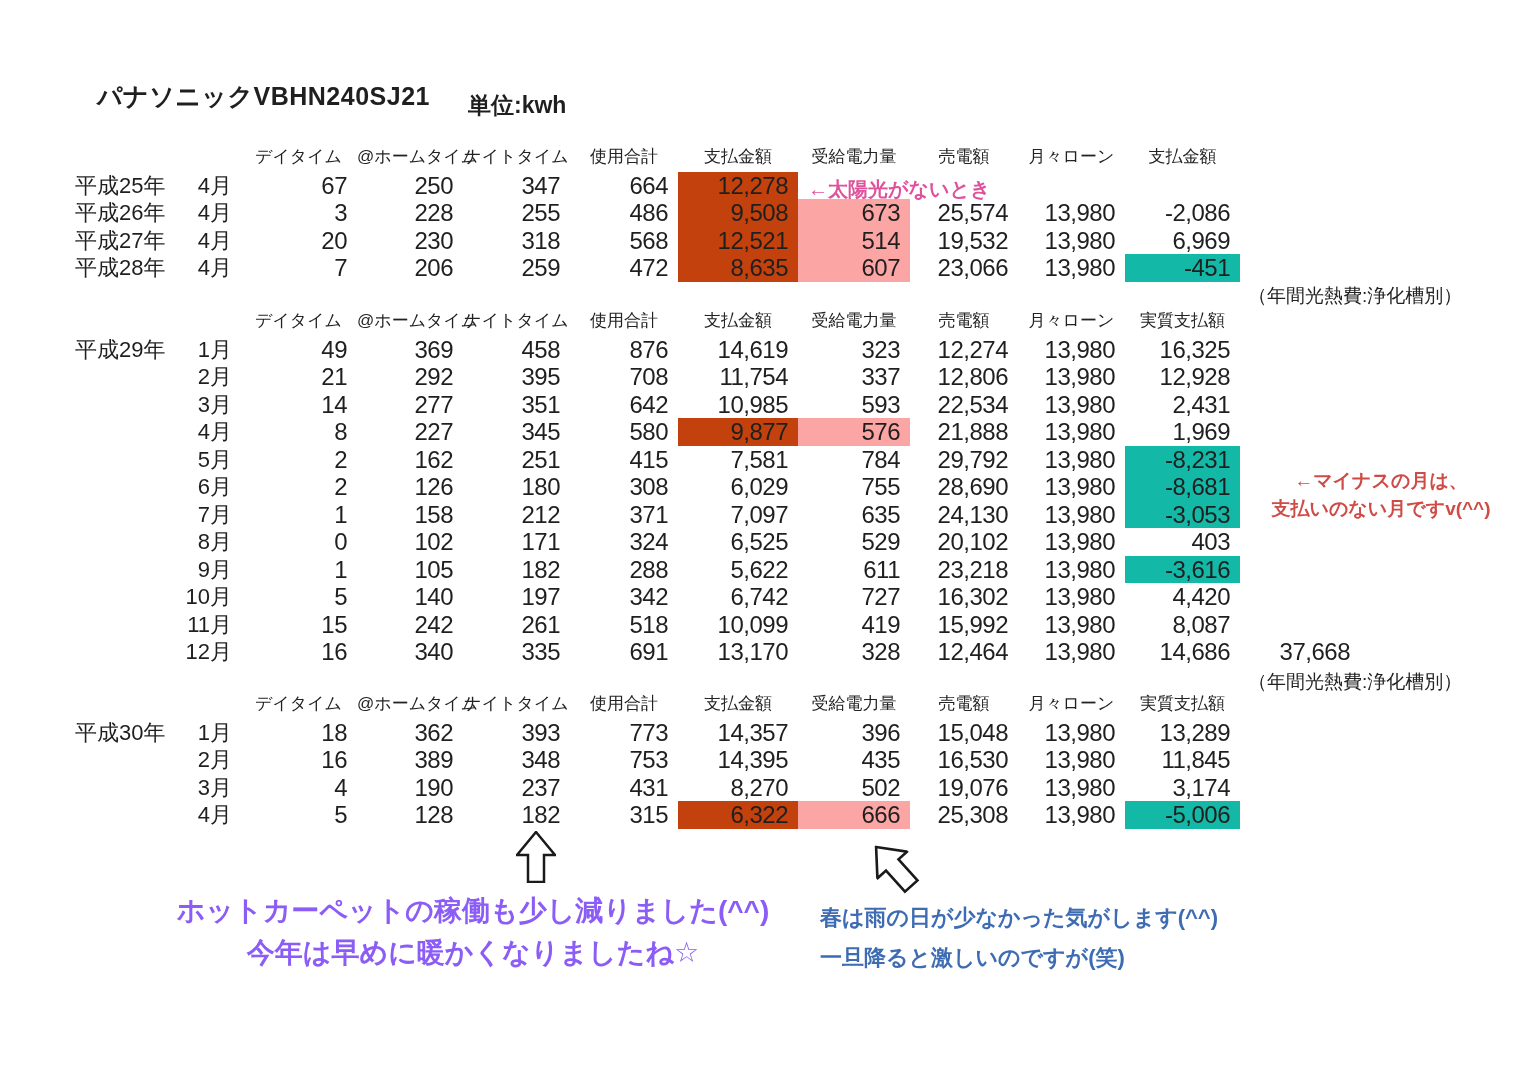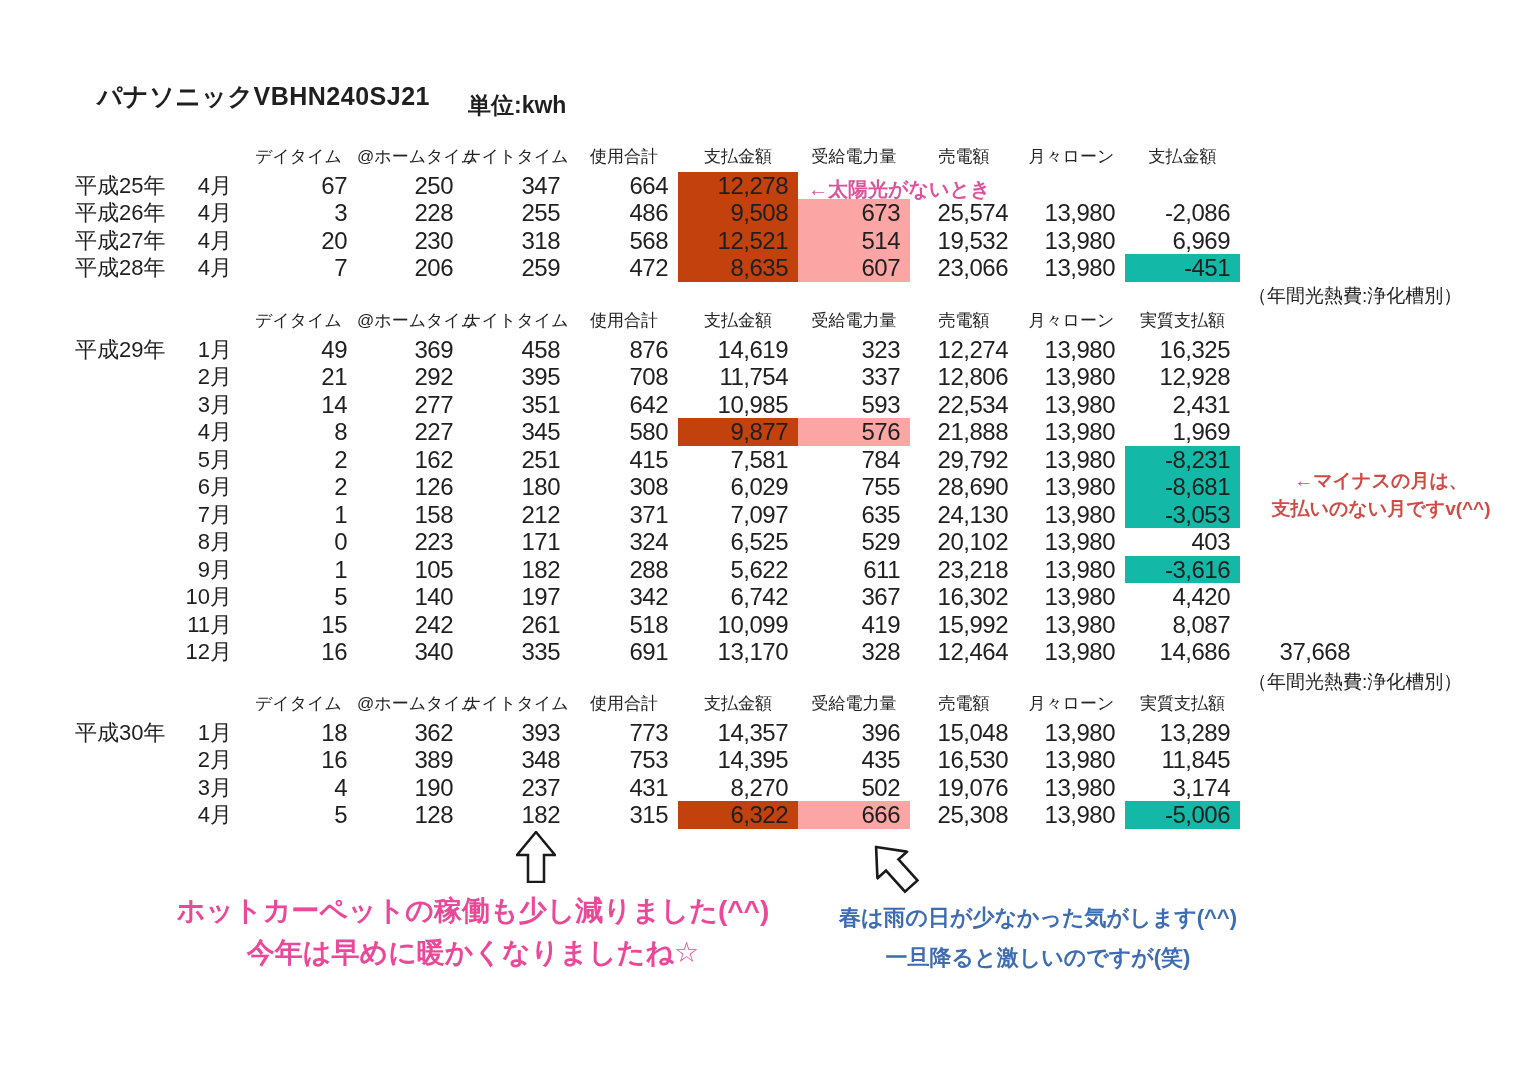--- a/index.html
+++ b/index.html
@@ -30,22 +30,22 @@
   .hl-orange{background:#14b8a6;}
 
   .pink-note{left:808px;top:176px;font-size:20px;font-weight:bold;color:#e0519c;white-space:nowrap;}
   .footnote{font-size:19px;color:#222;white-space:nowrap;left:1248px;}
   #fn1{top:283px;}
   #fn2{top:669px;}
 
   .minus-note{left:1256px;top:467px;width:250px;text-align:center;
     font-size:19px;line-height:28px;font-weight:bold;color:#cf4b45;white-space:nowrap;}
   .red-note{left:158px;top:890px;width:630px;text-align:center;
-    font-size:28px;line-height:42px;font-weight:bold;color:#ec4899;white-space:nowrap;}
-  .blue-note{left:820px;top:898px;width:436px;text-align:center;
+    font-size:28px;line-height:42px;font-weight:bold;color:#8b5cf6;white-space:nowrap;}
+  .blue-note{left:820px;top:898px;width:436px;
     font-size:22px;line-height:40px;font-weight:bold;color:#3e6cb3;white-space:nowrap;}
 
   .arrow-up{left:516px;top:831px;}
   .arrow-diag{left:874px;top:838px;transform:rotate(-42deg);}
 </style>
 </head>
 <body>
 
 <div class="abs title">パナソニックVBHN240SJ21</div>
 <div class="abs unit">単位:kwh</div>
@@ -208,21 +208,21 @@
     <div class="c">371</div>
     <div class="c">7,097</div>
     <div class="c">635</div>
     <div class="c">24,130</div>
     <div class="c">13,980</div>
     <div class="c hl-orange">-3,053</div>
     <div class="c"></div>
     <div class="y"></div>
     <div class="m">8月</div>
     <div class="c">0</div>
-    <div class="c">223</div>
+    <div class="c">102</div>
     <div class="c">171</div>
     <div class="c">324</div>
     <div class="c">6,525</div>
     <div class="c">529</div>
     <div class="c">20,102</div>
     <div class="c">13,980</div>
     <div class="c">403</div>
     <div class="c"></div>
     <div class="y"></div>
     <div class="m">9月</div>
@@ -236,21 +236,21 @@
     <div class="c">13,980</div>
     <div class="c hl-orange">-3,616</div>
     <div class="c"></div>
     <div class="y"></div>
     <div class="m">10月</div>
     <div class="c">5</div>
     <div class="c">140</div>
     <div class="c">197</div>
     <div class="c">342</div>
     <div class="c">6,742</div>
-    <div class="c">367</div>
+    <div class="c">727</div>
     <div class="c">16,302</div>
     <div class="c">13,980</div>
     <div class="c">4,420</div>
     <div class="c"></div>
     <div class="y"></div>
     <div class="m">11月</div>
     <div class="c">15</div>
     <div class="c">242</div>
     <div class="c">261</div>
     <div class="c">518</div>

